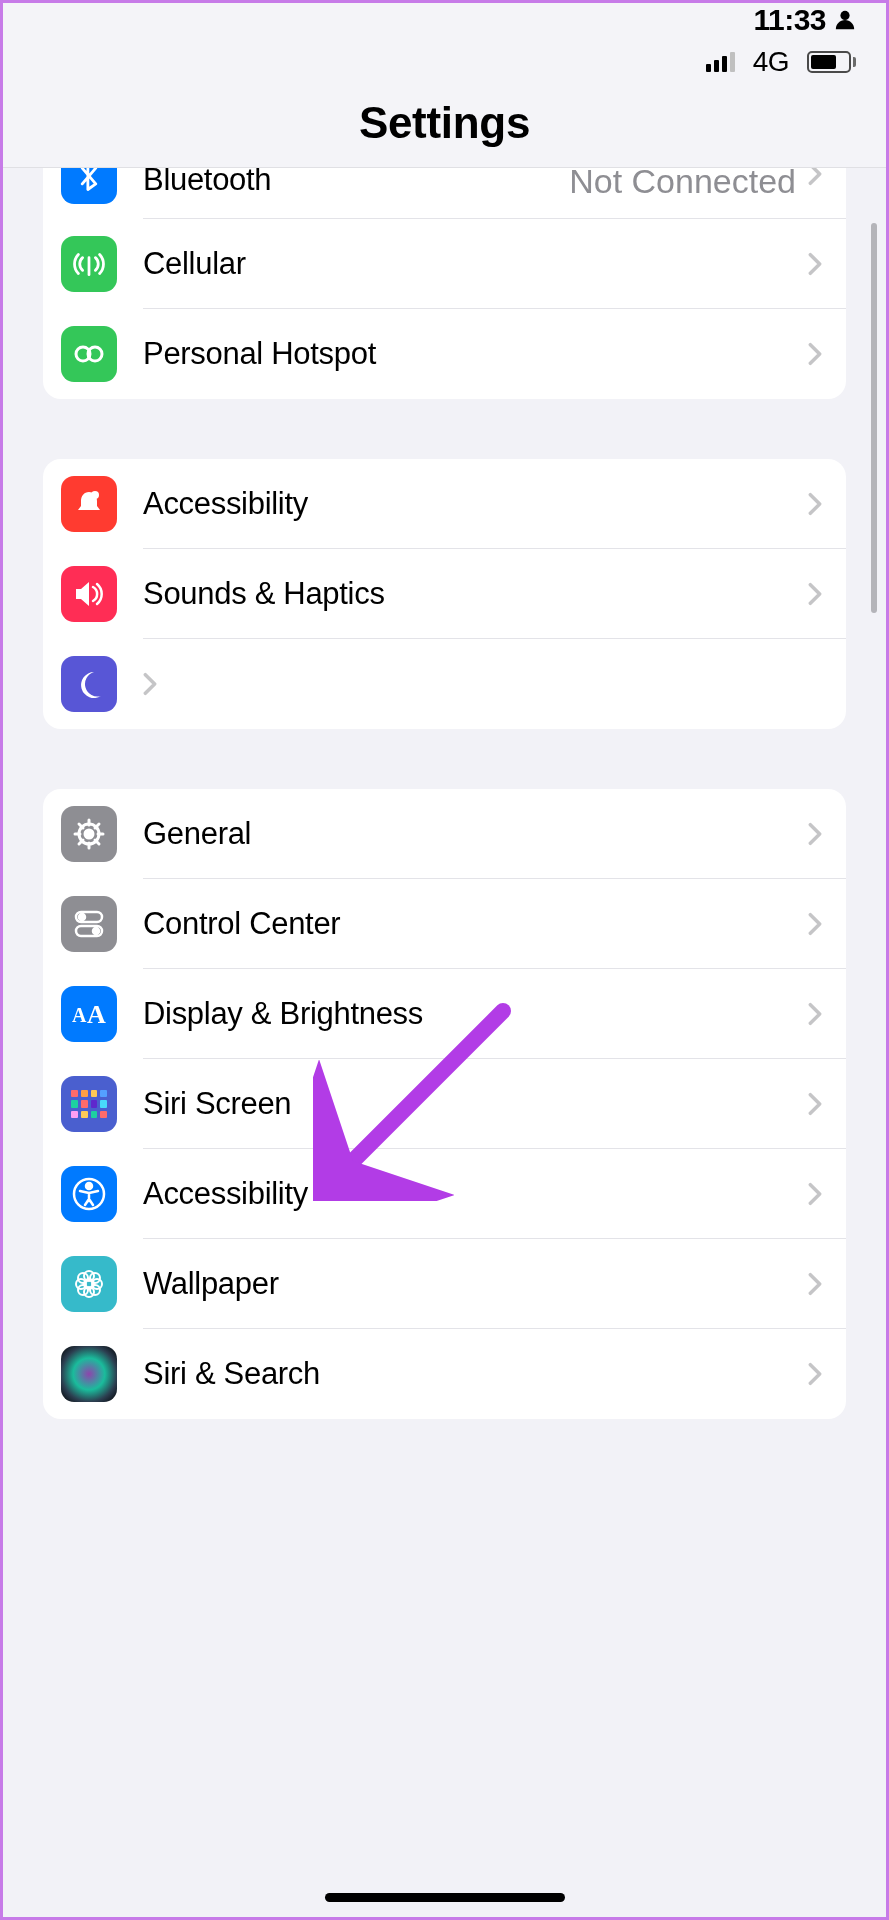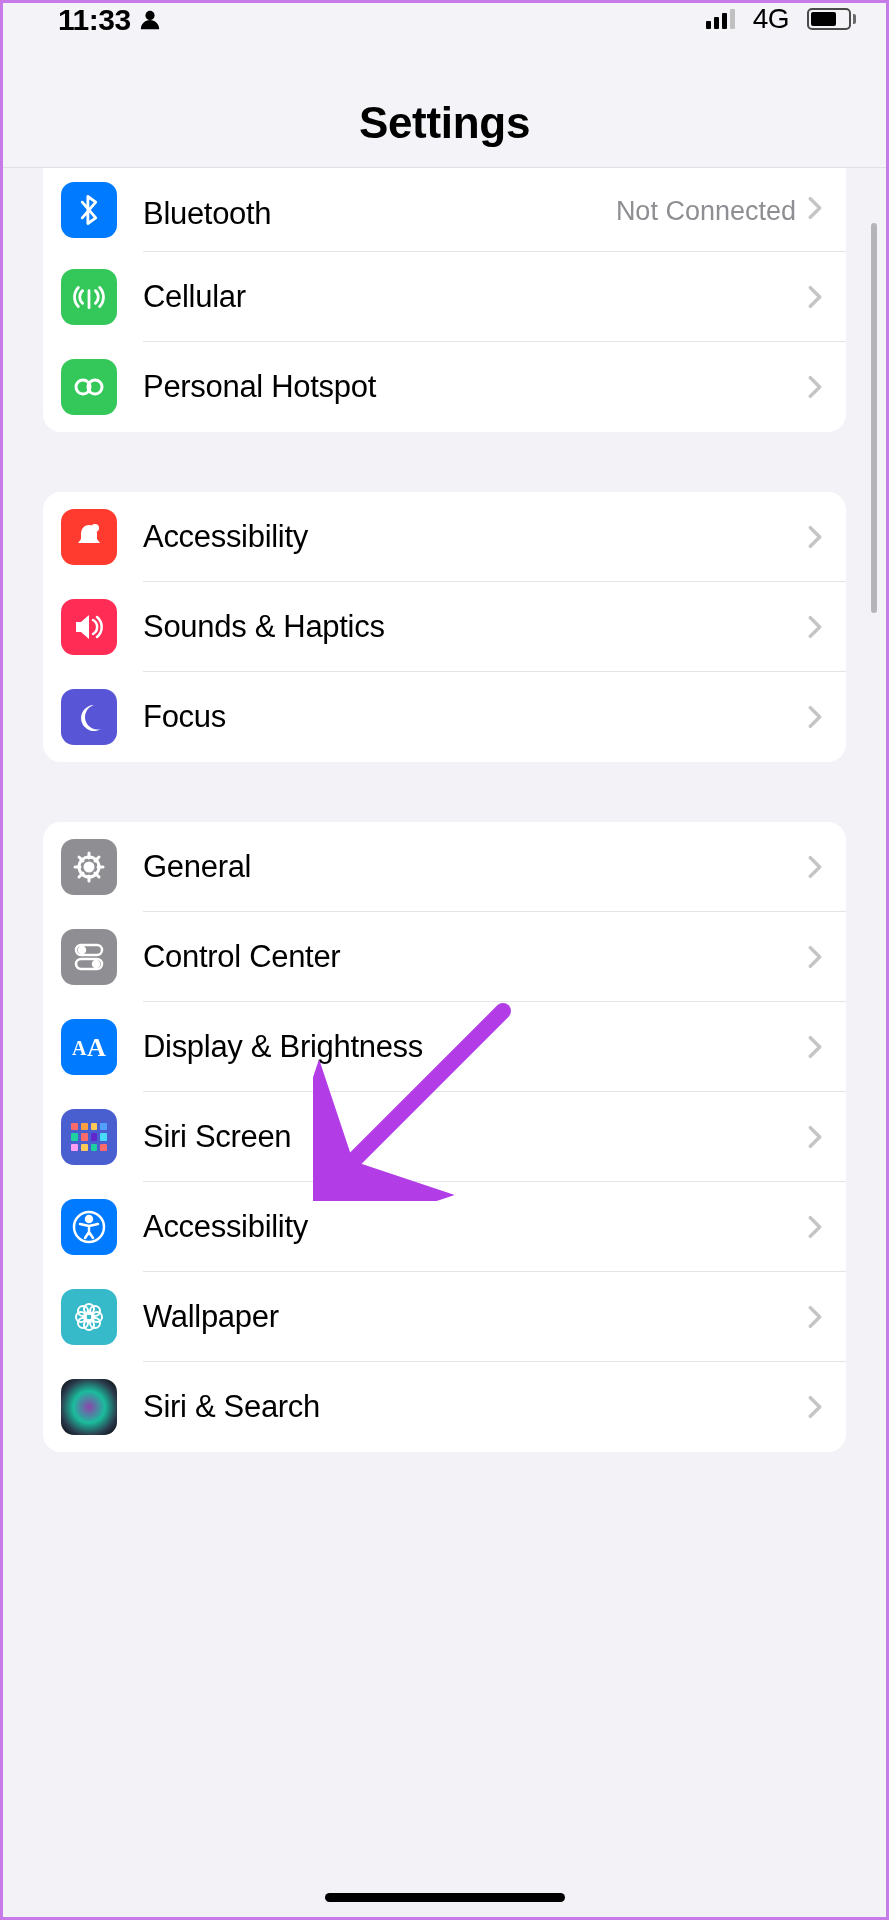--- a/index.html
+++ b/index.html
@@ -14,23 +14,24 @@
       width: 889px;
       height: 1920px;
       position: relative;
       border: 3px solid #c77be8;
       overflow: hidden;
     }
     .status-bar {
       height: 75px;
       display: flex;
       justify-content: space-between;
-      align-items: flex-start;
+      align-items: flex-end;
       padding: 0 30px 0 55px;
       background: #f4f4f8;
+      flex-direction: column;
     }
     .status-left {
       display: flex;
       align-items: center;
       gap: 8px;
       font-size: 30px;
       font-weight: 600;
       letter-spacing: -0.5px;
     }
     .status-right {
@@ -137,21 +138,21 @@
       margin-right: 26px;
     }
     .row-label {
       font-size: 31px;
       font-weight: 400;
       letter-spacing: -0.3px;
       flex: 1;
       color: #000;
     }
     .row-value {
-      font-size: 27px;
+      font-size: 34px;
       color: #8e8e93;
       margin-right: 12px;
     }
     .chevron {
       color: #c5c5c7;
       font-size: 34px;
       font-weight: 600;
       display: flex;
       align-items: center;
     }
@@ -170,21 +171,20 @@
     .ic-homescreen { background: #4a5fcf; }
     .ic-accessibility { background: #007aff; }
     .ic-wallpaper { background: #36baca; }
     .ic-siri { background: radial-gradient(circle at 50% 50%, #8e44ad 0%, #1abc9c 40%, #2c3e50 70%, #000 100%); }
     
     
     .row.cut-top {
       min-height: 50px;
       padding-top: 0;
       align-items: flex-start;
-      margin-top: 34px;
     }
     .row.cut-top .row-icon {
       margin-top: -20px;
     }
     .row.cut-top .row-label,
     .row.cut-top .row-value,
     .row.cut-top .chevron {
       position: relative;
       top: -6px;
     }
@@ -347,21 +347,20 @@
             <path d="M2 2l8 8-8 8"></path>
           </svg>
       </span>
     </div>
     <div class="row">
       <div class="row-icon ic-focus">
         <svg width="30" height="30" viewBox="0 0 30 30" fill="#fff">
             <path d="M20 3a13 13 0 1 0 7 24 11 11 0 0 1-7-24z"></path>
           </svg>
       </div>
-      <span class="row-label">Focus</span>
       <span class="chevron">
         <svg width="14" height="24" viewBox="0 0 12 20" fill="none" stroke="#c5c5c7" stroke-width="3" stroke-linecap="round" stroke-linejoin="round">
             <path d="M2 2l8 8-8 8"></path>
           </svg>
       </span>
     </div>
   </div>
 
   <div class="section">
     <div class="row">

